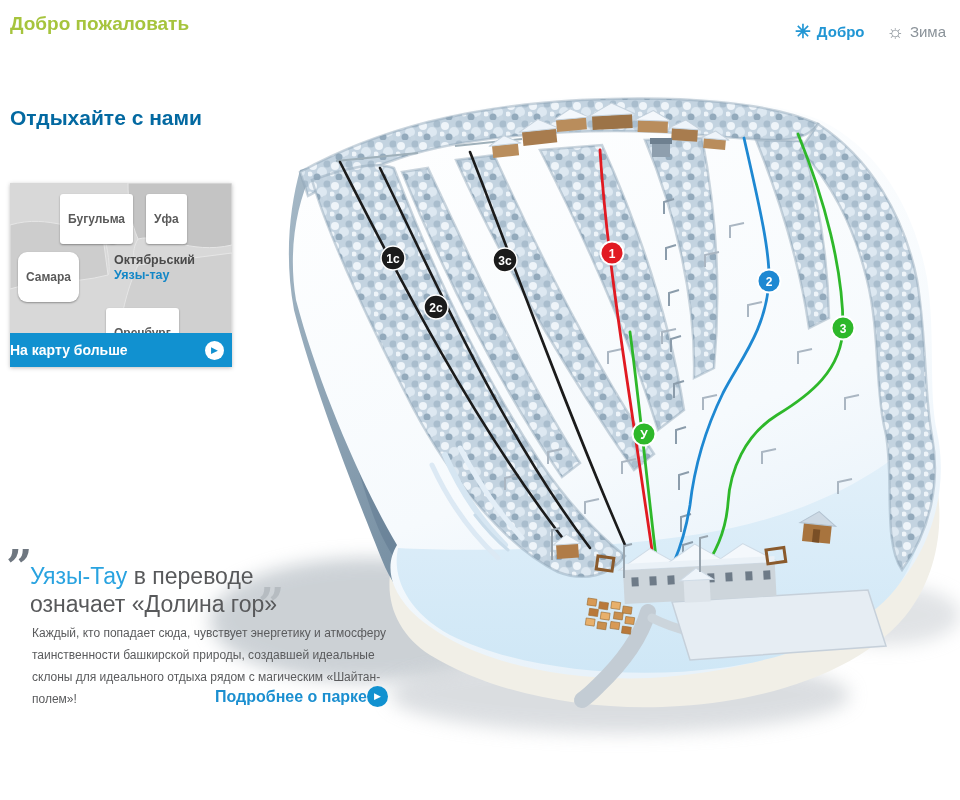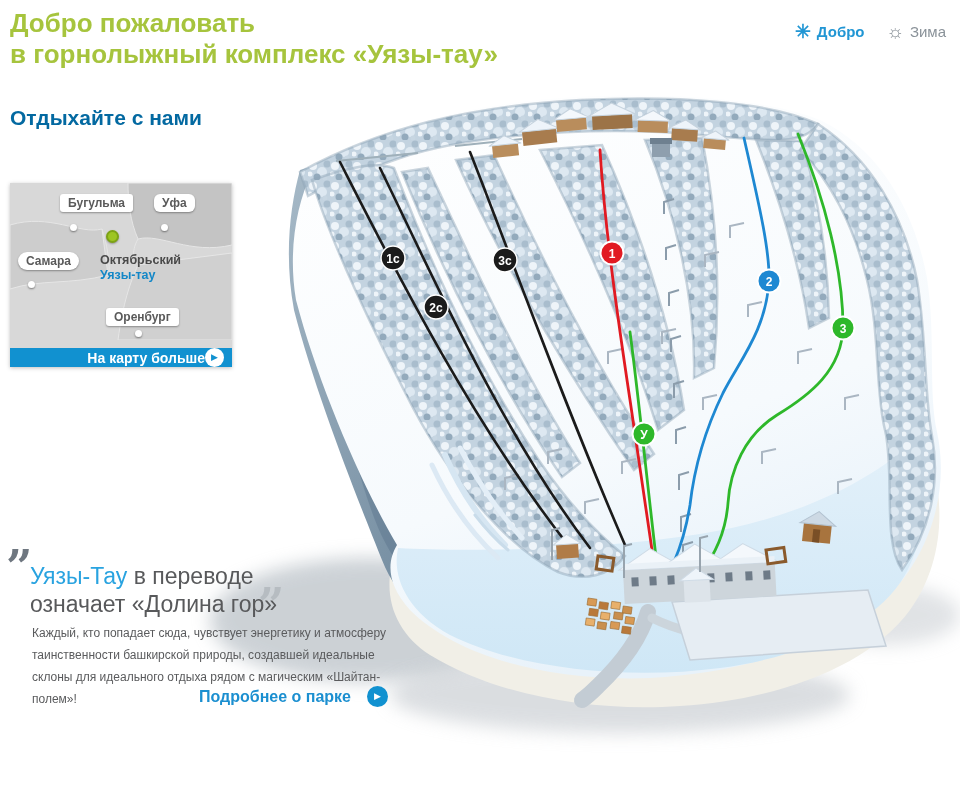--- a/index.html
+++ b/index.html
@@ -2,69 +2,69 @@
 <html><head>
 <meta charset="utf-8">
 <style>
   * { margin:0; padding:0; box-sizing:border-box; }
   html,body { width:960px; height:800px; }
   body { position:relative; overflow:hidden; background:#ffffff;
          font-family:"Liberation Sans", sans-serif; }
 
   
   .page-title { position:absolute; left:10px; top:8px; z-index:30;
-    font-size:26px; line-height:31px; font-weight:bold; color:#a6c43d; }
+    font-size:19px; line-height:31px; font-weight:bold; color:#a6c43d; }
   .season-toggle { position:absolute; right:14px; top:22px; z-index:30;
     display:flex; gap:22px; align-items:center; font-size:15px; }
   .season { display:flex; align-items:center; gap:6px; cursor:pointer; }
   .season.winter { color:#2196d4; font-weight:bold; }
   .season.summer { color:#8a9299; }
   .season .ico { font-size:19px; line-height:19px; }
   .season.winter .ico { color:#2196d4; }
   .season.summer .ico { color:#8a9299; }
 
   .tagline { position:absolute; left:10px; top:106px; z-index:30;
     font-size:21px; font-weight:bold; color:#0369a1; }
 
   
   .mini-map { position:absolute; left:10px; top:183px; width:222px; height:184px;
     z-index:40; box-shadow:0 1px 4px rgba(0,0,0,.25); background:#d8d8d8; }
   .mini-map svg.mapbg { position:absolute; left:0; top:0; }
   .city-tag { position:absolute; background:#fff; color:#5a5a5a; font-size:12px;
-    font-weight:bold; padding:2px 8px; border-radius:3px;
+    font-weight:bold; padding:18px 8px; border-radius:3px;
     box-shadow:0 1px 2px rgba(0,0,0,.35); white-space:nowrap; }
   .city-dot { position:absolute; width:7px; height:7px; background:#fff;
     border-radius:50%; box-shadow:0 1px 2px rgba(0,0,0,.45); }
   .resort-dot { position:absolute; width:13px; height:13px; background:#9dc522;
     border:2px solid #7da315; border-radius:50%; box-shadow:0 1px 2px rgba(0,0,0,.3); }
   .marker-label { position:absolute; font-size:12.5px; font-weight:bold; line-height:15px; }
   .marker-label .city { color:#4a4a4a; display:block; }
   .marker-label .resort { color:#1387c7; display:block; }
-  .map-bar { position:absolute; left:0; bottom:0; width:222px; height:19px;
+  .map-bar { position:absolute; left:0; bottom:0; width:222px; height:34px;
     background:#1191d0; color:#fff; display:flex; align-items:center;
-    justify-content:flex-end; padding-right:8px; cursor:pointer; }
+    justify-content:space-between; padding-right:8px; cursor:pointer; }
   .map-bar .lbl { font-size:14px; font-weight:bold; }
   .play-circle-w { width:19px; height:19px; border-radius:50%; background:#fff;
     display:flex; align-items:center; justify-content:center;
     color:#1191d0; font-size:9px; line-height:1; }
 
   
   .quote-open { position:absolute; left:6px; top:540px; z-index:30;
     font-family:"DejaVu Serif", serif; font-size:46px; font-weight:bold;
     color:#6f7780; }
   .quote-close { position:absolute; left:258px; top:578px; z-index:30;
     font-family:"DejaVu Serif", serif; font-size:46px; font-weight:bold;
     color:#b6bcc1; }
   .quote-title { position:absolute; left:30px; top:562px; width:320px; z-index:30;
     font-size:23px; line-height:28px; font-weight:normal; color:#58595b; }
   .quote-title .hl { color:#29a3e0; }
   .quote-body { position:absolute; left:32px; top:622px; width:372px; z-index:30;
     font-size:12px; line-height:22px; color:#5a5b5d; }
   .more-row { position:absolute; left:32px; top:686px; width:356px; z-index:30;
-    display:flex; align-items:center; justify-content:flex-end; gap:16px; cursor:pointer; }
+    display:flex; align-items:center; justify-content:flex-end; gap:0; cursor:pointer; }
   .more-row .lbl { color:#1b8fd0; font-size:16px; font-weight:bold; }
   .play-circle-b { width:21px; height:21px; border-radius:50%; background:#1191d0;
     display:flex; align-items:center; justify-content:center;
     color:#fff; font-size:9px; line-height:1; }
 
   .ski-map { position:absolute; left:0; top:0; z-index:10; }
 </style>
 </head>
 <body>
 
@@ -327,21 +327,20 @@
       <rect x="1" y="20" width="9" height="7" fill="#e8b06b"></rect>
         <rect x="13" y="22" width="9" height="7" fill="#c98f4e"></rect>
       <rect x="26" y="20" width="9" height="7" fill="#d89a55"></rect>
         <rect x="38" y="23" width="9" height="7" fill="#b9793b"></rect>
     </g>
   </g>
 </svg>
 
 <h1 class="page-title">
   <span>Добро пожаловать</span><br>
-  <span>в горнолыжный комплекс «Уязы-тау»</span>
 </h1>
 
 <div class="season-toggle">
   <span class="season winter">
     <span class="ico">✳</span>
     <span>Добро</span>
   </span>
   <span class="season summer">
     <span class="ico">☼</span>
     <span>Зима</span>
@@ -357,24 +356,24 @@
     <path d="M118,0 L222,0 L222,62 C180,72 150,50 128,56 C120,38 118,18 118,0 Z" fill="#c4c4c4" stroke="#e6e6e6"></path>
     <path d="M128,82 L222,70 L222,157 L108,157 C113,120 120,100 128,82 Z" fill="#d0d0d0" stroke="#e6e6e6"></path>
     <path d="M92,46 C100,70 100,92 98,92 M128,56 C120,70 125,78 128,82" fill="none" stroke="#e6e6e6"></path>
   </svg>
   <div class="city-dot" style="left:60px; top:41px;"></div>
   <div class="city-dot" style="left:151px; top:41px;"></div>
   <div class="city-dot" style="left:18px; top:98px;"></div>
   <div class="city-dot" style="left:125px; top:147px;"></div>
   <div class="resort-dot" style="left:96px; top:47px;"></div>
   <div class="city-tag" style="left:50px; top:11px;">Бугульма</div>
-  <div class="city-tag" style="left:144px; top:11px;border-radius:6px;">Уфа</div>
+  <div class="city-tag" style="left:136px; top:11px;">Уфа</div>
   <div class="city-tag" style="left:8px; top:69px;border-radius:9px;">Самара</div>
   <div class="city-tag" style="left:96px; top:125px;">Оренбург</div>
-  <div class="marker-label" style="left:90px; top:70px;">
+  <div class="marker-label" style="left:104px; top:70px;">
     <span class="city">Октябрьский</span>
     <span class="resort">Уязы-тау</span>
   </div>
   <div class="map-bar">
     <span class="lbl">На карту больше</span>
     <span class="play-circle-w">
       <span>▶</span>
     </span>
   </div>
 </div>

